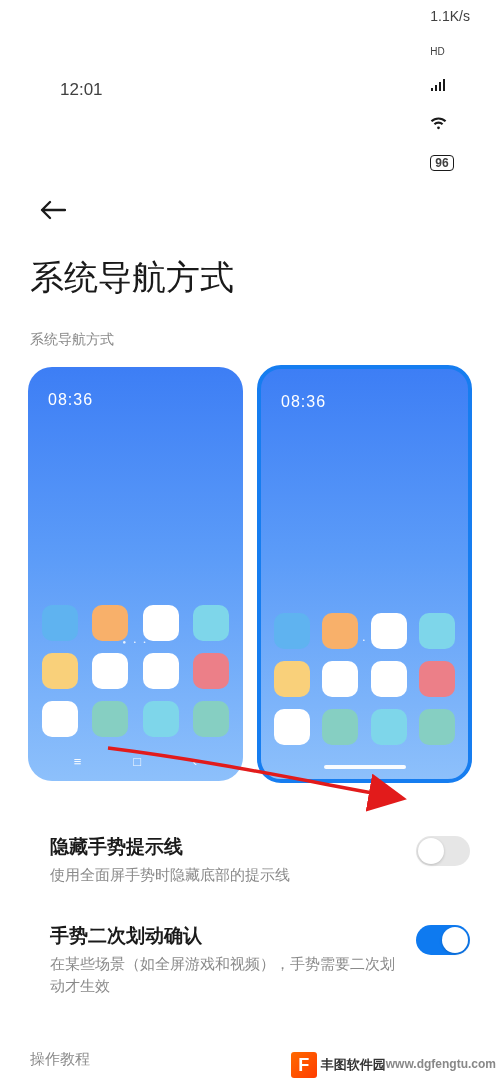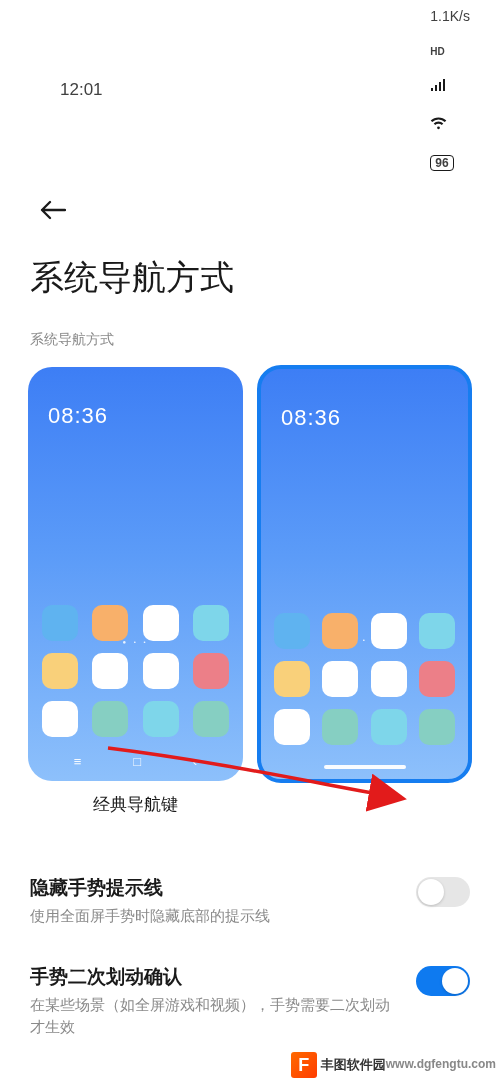--- a/index.html
+++ b/index.html
@@ -72,23 +72,23 @@
     .phone-preview.selected {
       border: 4px solid #167df0;
       height: 418px;
     }
     .phone-preview.unselected {
       margin-top: 2px;
       height: 414px;
     }
     .preview-time {
       color: #fff;
-      font-size: 22px;
+      font-size: 16px;
       font-weight: 500;
-      padding: 36px 0 0 20px;
+      padding: 24px 0 0 20px;
       letter-spacing: 1px;
     }
     .icon-grid {
       position: absolute;
       bottom: 44px;
       left: 0;
       right: 0;
       padding: 0 12px;
       display: grid;
       grid-template-columns: repeat(4, 1fr);
@@ -154,21 +154,21 @@
     .nav-label.inactive { color: #1a1a1a; }
     .nav-label.active { color: #0e7af0; }
     .setting-row {
       padding: 20px 30px 16px 30px;
       display: flex;
       align-items: flex-start;
       justify-content: space-between;
       border-top: 1px solid transparent;
     }
     .setting-row.first { margin-top: 30px; }
-    .setting-text { flex: 1; padding-right: 14px; }
+    .setting-text { flex: 1; padding-right: 14px; margin-left: 20px; }
     .setting-title {
       font-size: 19px;
       font-weight: 600;
       color: #1a1a1a;
       margin-bottom: 4px;
     }
     .setting-desc {
       font-size: 15px;
       color: #8a8a8a;
       line-height: 1.45;
@@ -230,21 +230,21 @@
     .wm-name { color: #333; font-weight: 600; font-size: 13px; }
     .wm-url  { color: #888; font-size: 12px; font-weight: bold; }
   </style>
 </head>
 <body>
 
 <div class="status-bar">
   <span>12:01</span>
   <div class="status-right">
     <span>1.1K/s</span>
-    <span style="font-size:10px;font-weight:700;">HD</span>
+    <span style="font-size:10px;font-weight:400;">HD</span>
     <span>
       <svg width="16" height="13" viewBox="0 0 16 13">
           <path d="M1 12h2V9H1zm4 0h2V6H5zm4 0h2V3H9zm4 0h2V0h-2z" fill="#1a1a1a"></path>
         </svg>
     </span>
     <span>
       <svg width="17" height="13" viewBox="0 0 17 13">
           <path d="M8.5 12.2a1.4 1.4 0 100-2.8 1.4 1.4 0 000 2.8zm-3.3-4.1a4.7 4.7 0 016.6 0l1.5-1.5a6.8 6.8 0 00-9.6 0zm-3-3a9 9 0 0112.6 0l1.5-1.5a11.1 11.1 0 00-15.6 0z" fill="#1a1a1a"></path>
         </svg>
     </span>
@@ -281,21 +281,20 @@
         <div class="app-icon ic-9"></div>
         <div class="app-icon ic-10"></div>
         <div class="app-icon ic-11"></div>
       </div>
       <div class="nav-bar-legacy">
         <span>≡</span>
         <span>□</span>
         <span>‹</span>
       </div>
     </div>
-    <div class="nav-label inactive">经典导航键</div>
   </div>
 
   <div class="nav-card">
     <div class="phone-preview selected">
       <div class="preview-time">08:36</div>
       <div class="dots">● • •</div>
       <div class="icon-grid with-indicator">
         <div class="app-icon ic-0"></div>
         <div class="app-icon ic-1"></div>
         <div class="app-icon ic-2"></div>

